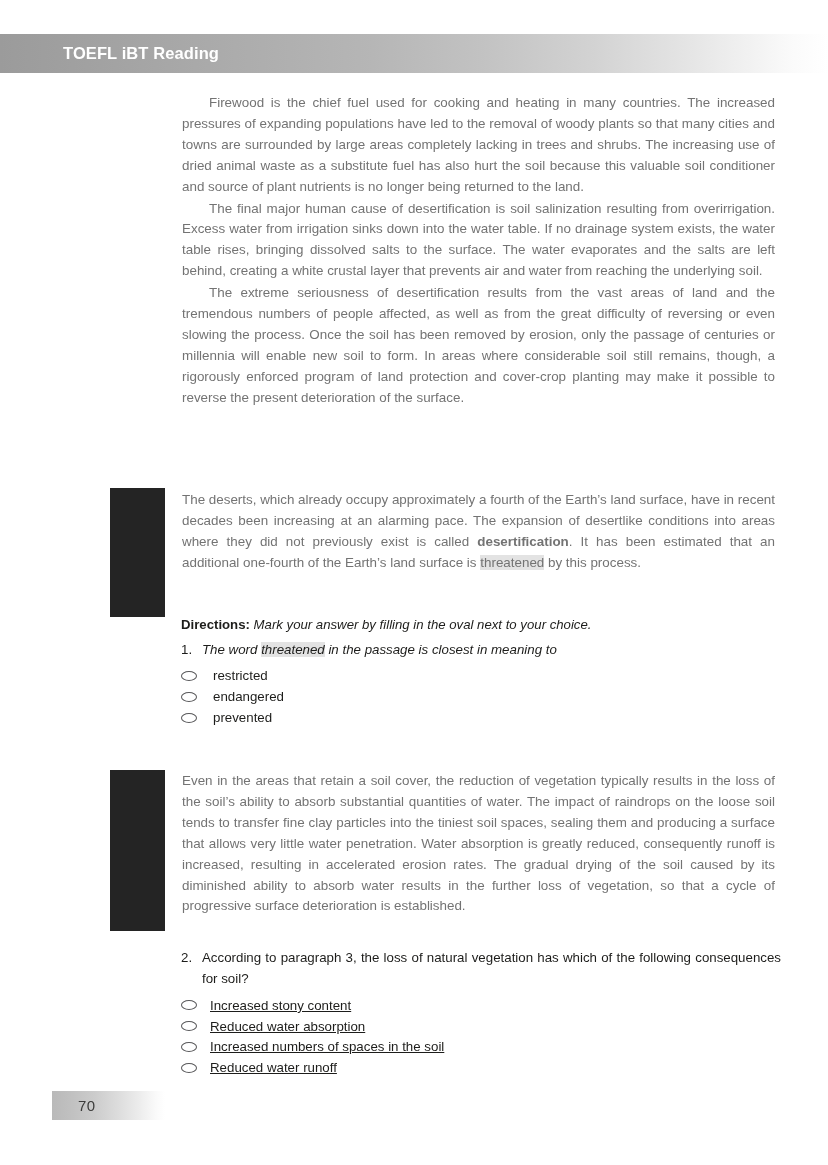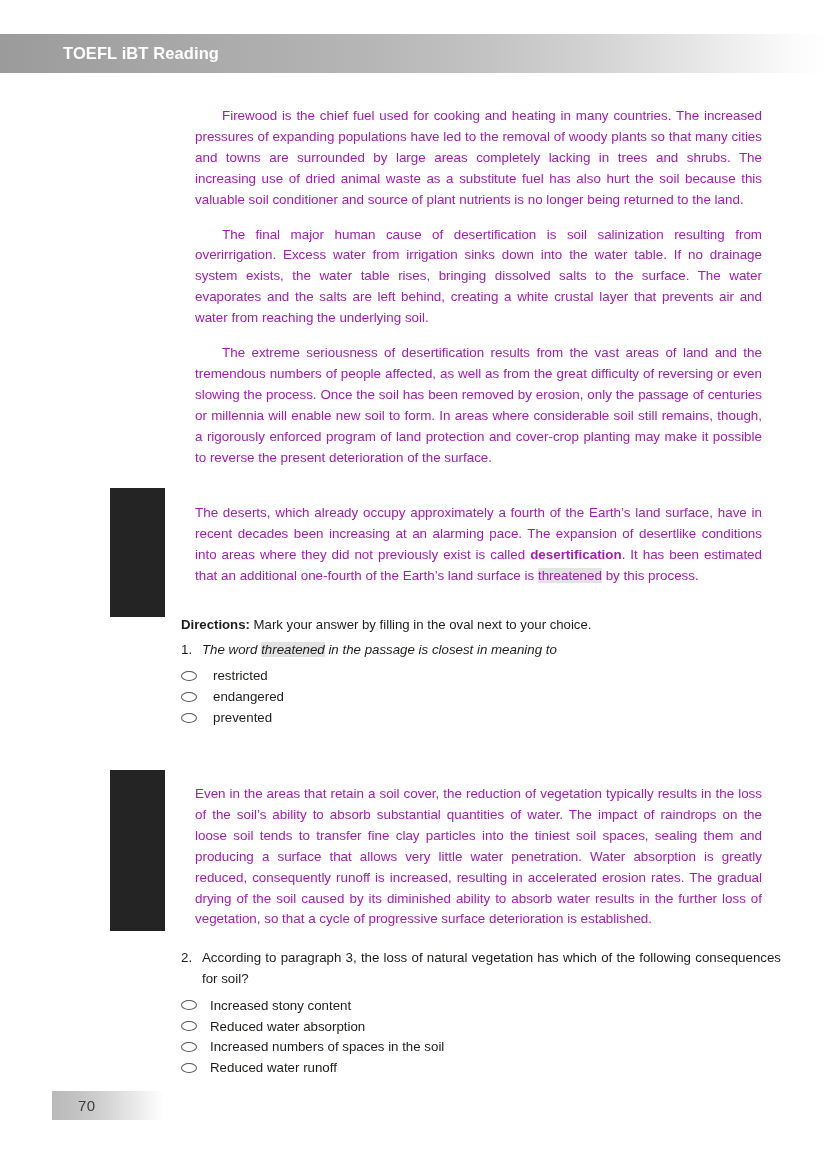--- a/index.html
+++ b/index.html
@@ -48,24 +48,24 @@
 
   
   .content {
     position: absolute;
     left: 181px;
     top: 92px;
     width: 595px;
   }
 
   p.body-par {
-    margin: 14px;
+    margin: 1px;
     font-size: 13.4px;
     line-height: 20.9px;
-    color: #a21caf;
+    color: #737373;
     text-align: justify;
     text-indent: 27px;
     hyphens: manual;
   }
 
   p.body-par.noindent {
     text-indent: 0;
   }
 
   .hl {
@@ -112,20 +112,21 @@
     top: 615px;
     width: 600px;
     font-size: 13.2px;
     line-height: 20px;
     color: #1d1d1b;
   }
   .directions .dir-label {
     font-weight: bold;
   }
   .directions .dir-text {
+    font-style: italic;
   }
 
   
   .question {
     position: absolute;
     width: 600px;
     font-size: 13.3px;
     line-height: 20.6px;
     color: #1d1d1b;
   }
@@ -156,21 +157,21 @@
   .options.o2 { left: 181px; top: 995px; }
 
   .option {
     display: flex;
     align-items: center;
     height: 21px;
     font-size: 13.3px;
     color: #1d1d1b;
   }
   .options.o1 .option { height: 21px; }
-  .options.o2 .option { height: 20.8px; }
+  .options.o2 .option { height: 20.8px; text-decoration: underline; }
 
   .oval {
     flex: 0 0 auto;
     width: 16px;
     height: 10px;
     border: 1.2px solid #58585a;
     border-radius: 50% / 50%;
     background: #ffffff;
     margin-right: 0px;
     box-sizing: border-box;

